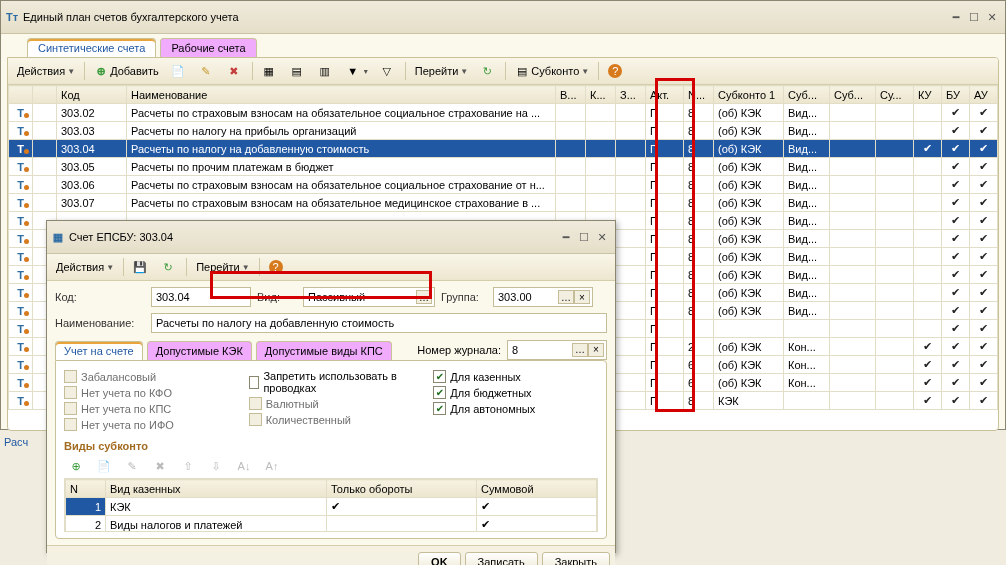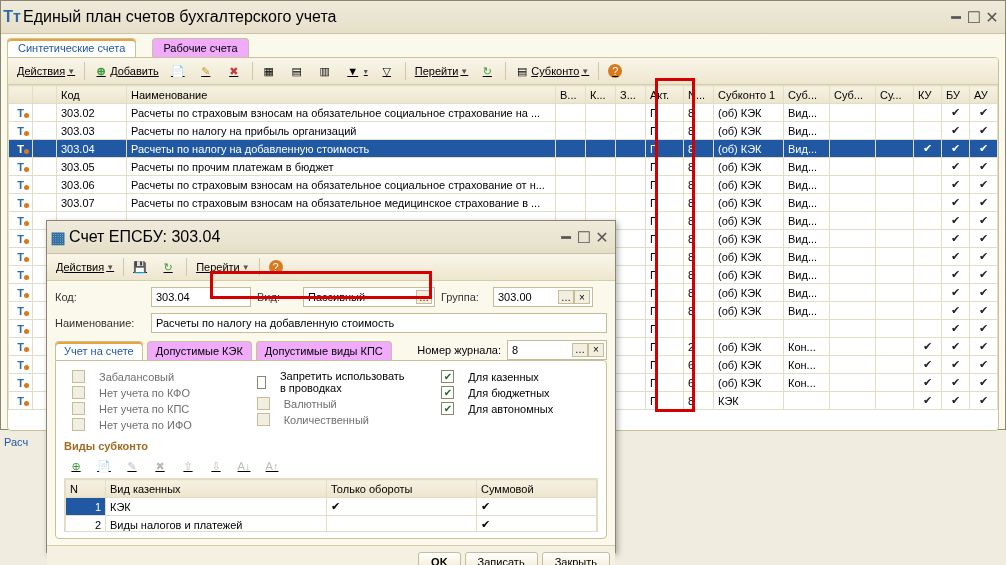--- a/index.html
+++ b/index.html
@@ -18,26 +18,26 @@
     background: #fbf8ec;
     position: absolute;
   }
   .main-window { left:0; top:0; width:1006px; height:430px; }
   .titlebar {
     background: linear-gradient(#efeadb,#e5dfc9);
     height: 20px;
     display:flex; align-items:center;
     padding: 16px 4px;
     border-bottom:1px solid #cac3a6;
-    font-size:16px;
+    font-size:11px;
   }
   .titlebar .wico { width:14px;height:14px;margin-right:4px;display:inline-flex;align-items:center;justify-content:center;color:#2e6da4;font-weight:bold;}
   .titlebar .spacer { flex:1; }
   .titlebar .wbtn { width:18px;text-align:center;cursor:pointer;color:#555;}
-  .tabs { display:flex; padding:4px 6px 0 6px; gap:16px; }
+  .tabs { display:flex; padding:4px 6px 0 6px; gap:4px;margin-left:20px; }
   .tab {
     padding:3px 10px;
     border:1px solid #c9c197;
     border-bottom:none;
     border-radius:4px 4px 0 0;
     background:#f0abfc;
     cursor:pointer;
   }
   .tab.active { background:#fff; color:#2158a4; box-shadow: inset 0 2px 0 #e8a43a; }
   .tab-body {
@@ -56,21 +56,20 @@
     border-bottom:1px solid #d4cda9;
   }
   .tbtn {
     height:20px; min-width:20px;
     padding:0 4px;
     display:inline-flex;align-items:center;justify-content:flex-start;
     border:1px solid transparent;
     border-radius:3px;
     cursor:pointer;
     font-size:11px;
-    text-decoration:underline;
   }
   .tbtn .ico { width:14px;height:14px;display:inline-flex;align-items:center;justify-content:center;margin-right:2px;}
   .sep { width:1px;height:18px;background:#cfc8a7;margin:0 2px;}
   .grid {
     position:relative;
     width:100%;
     overflow:hidden;
   }
   table.accounts {
     width:100%;
@@ -120,21 +119,21 @@
     display:flex;align-items:center; position:relative;
   }
   .text-input .dots{ position:absolute;right:2px;top:2px;width:16px;height:14px;border:1px solid #c4bd98;background:#f3efe0;display:flex;align-items:center;justify-content:center;font-size:10px;cursor:pointer;}
   .redbox-vid { left:210px; top:271px; width:222px; height:28px; z-index:10;}
   .inner-tabs { display:flex; gap:4px; margin-top:2px;}
   .inner-tabs .tab { font-size:11px; padding:3px 8px;}
   .groupbox {
     border:1px solid #c9c197; border-radius:4px;
     background:#fff; padding:6px 8px; margin-top:0;
   }
-  .chkline { display:flex; align-items:center; gap:14px; margin:3px 8px; color:#6f6f6f;}
+  .chkline { display:flex; align-items:center; gap:4px; margin:3px 0; color:#6f6f6f;}
   .chkline.en { color:#000;}
   .chkbox { width:13px;height:13px;border:1px solid #8a8670;background:#fff;display:inline-flex;align-items:center;justify-content:center;font-size:10px;}
   .chkbox.checked::after{content:"✔";color:#1a6b1a;font-size:10px;}
   .chkbox.disabled{border-color:#c4bd98;background:#f3efe0;}
   .section-title { color:#a36b20; font-weight:bold; margin:6px 0 2px;}
   .sub-toolbar { display:flex;gap:2px;padding:2px 0;}
   table.sub {
     width:100%; border-collapse:collapse; table-layout:fixed;
   }
   table.sub th, table.sub td {

